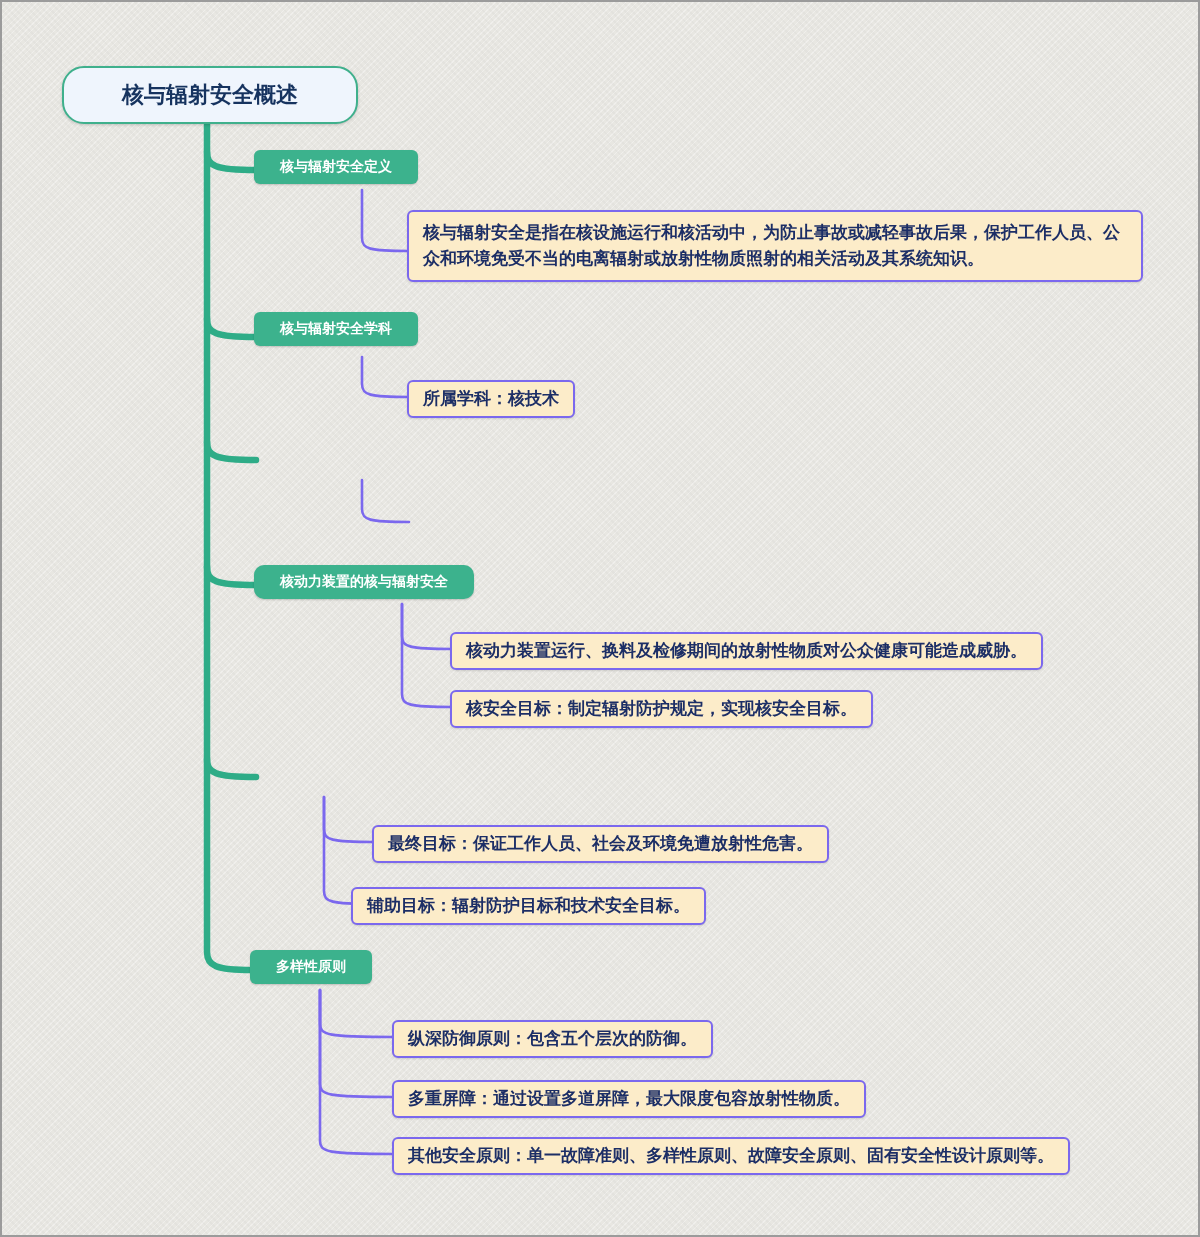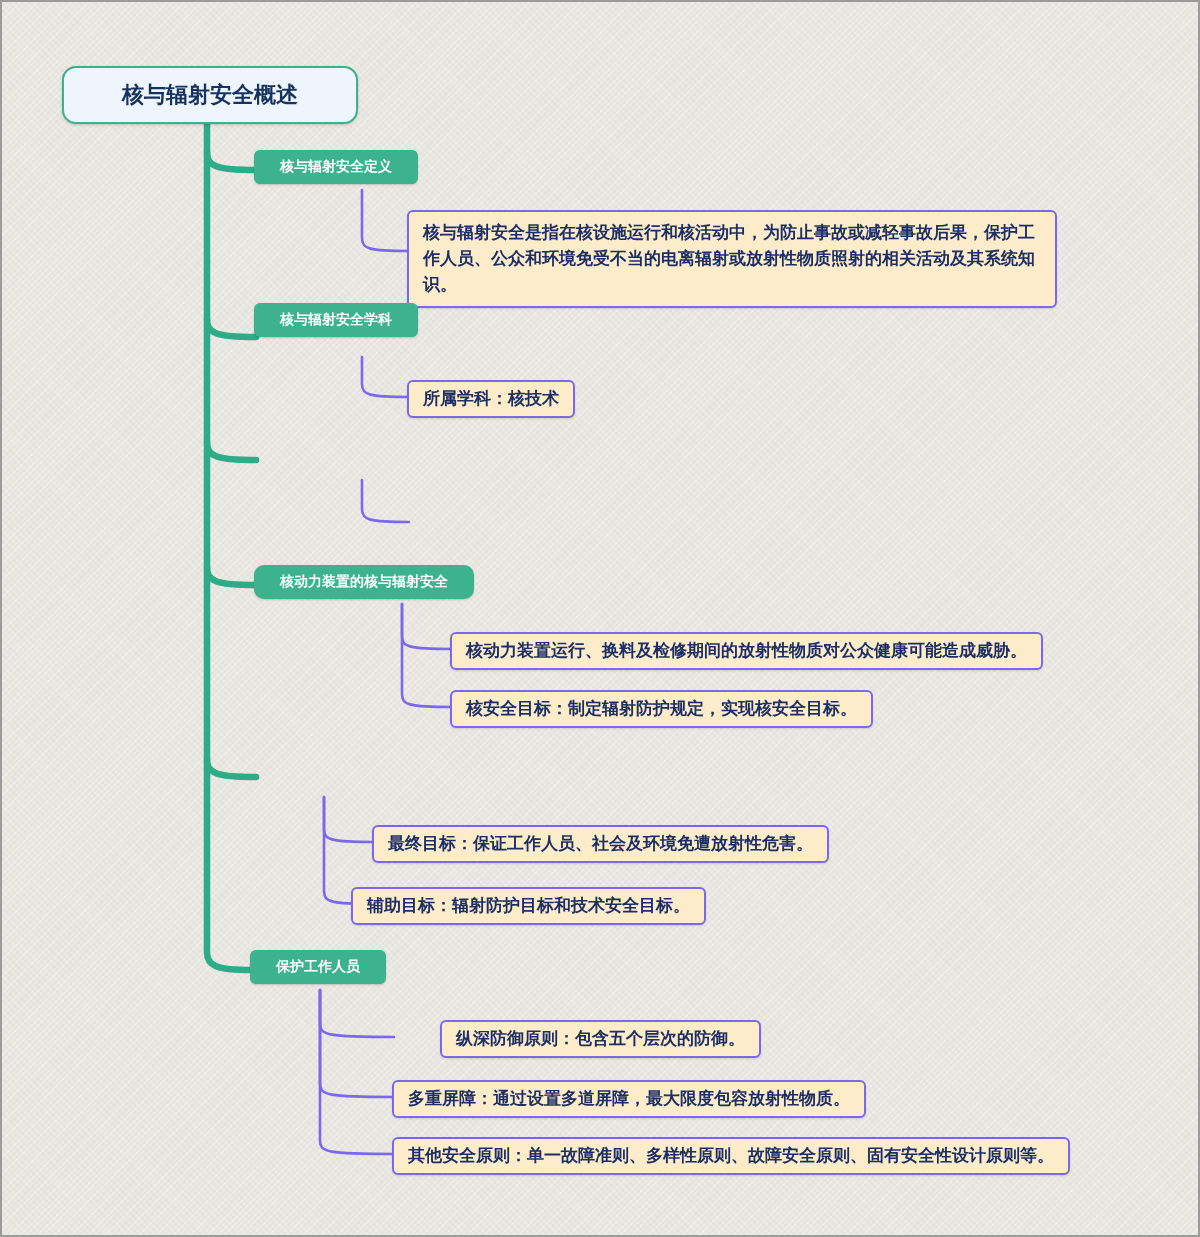--- a/index.html
+++ b/index.html
@@ -27,21 +27,21 @@
       repeating-linear-gradient(-45deg, rgba(255,255,255,0.35) 0 1px, transparent 1px 4px);
     overflow:hidden;
   }
   svg.links{position:absolute;left:0;top:0;}
   path.g{fill:none;stroke:var(--trunk);stroke-width:6.5;stroke-linecap:round;}
   path.p{fill:none;stroke:var(--connector);stroke-width:2.6;stroke-linecap:round;}
   .node{position:absolute;box-sizing:border-box;white-space:nowrap;}
   .root{
     background:var(--root-fill);
     border:2.5px solid var(--root-border);
-    border-radius:14px;
+    border-radius:22px;
     color:var(--root-text);
     font-size:22px;font-weight:700;
     text-align:center;
     padding:12px 0;
     box-shadow:0 1px 3px rgba(0,0,0,.18);
   }
   .branch{
     background:var(--branch-fill);
     color:#ffffff;
     font-size:14px;font-weight:700;
@@ -84,31 +84,31 @@
     <path class="p" d="M 322 795 L 322 827 C 322 838 329 840 372 840"></path>
     <path class="p" d="M 322 795 L 322 889 C 322 900 329 902 372 902"></path>
     <path class="p" d="M 318 988 L 318 1022 C 318 1033 325 1035 392 1035"></path>
     <path class="p" d="M 318 988 L 318 1082 C 318 1093 325 1095 392 1095"></path>
     <path class="p" d="M 318 988 L 318 1139 C 318 1150 325 1152 392 1152"></path>
   </svg>
 
   <div class="node root" style="left:60px;top:64px;width:296px;">核与辐射安全概述</div>
 
   <div class="node branch" style="left:252px;top:148px;">核与辐射安全定义</div>
-  <div class="node leaf wrap" style="left:405px;top:208px;width:650px;">核与辐射安全是指在核设施运行和核活动中，为防止事故或减轻事故后果，保护工作人员、公众和环境免受不当的电离辐射或放射性物质照射的相关活动及其系统知识。</div>
+  <div class="node leaf wrap" style="left:405px;top:208px;width:736px;">核与辐射安全是指在核设施运行和核活动中，为防止事故或减轻事故后果，保护工作人员、公众和环境免受不当的电离辐射或放射性物质照射的相关活动及其系统知识。</div>
 
-  <div class="node branch" style="left:252px;top:301px;">核与辐射安全学科</div>
+  <div class="node branch" style="left:252px;top:310px;">核与辐射安全学科</div>
   <div class="node leaf" style="left:405px;top:378px;">所属学科：核技术</div>
 
 
   <div class="node branch" style="left:252px;top:563px;border-radius:10px;">核动力装置的核与辐射安全</div>
   <div class="node leaf" style="left:448px;top:688px;">核安全目标：制定辐射防护规定，实现核安全目标。</div>
   <div class="node leaf" style="left:448px;top:630px;">核动力装置运行、换料及检修期间的放射性物质对公众健康可能造成威胁。</div>
 
   <div class="node leaf" style="left:370px;top:823px;">最终目标：保证工作人员、社会及环境免遭放射性危害。</div>
   <div class="node leaf" style="left:349px;top:885px;">辅助目标：辐射防护目标和技术安全目标。</div>
 
-  <div class="node branch" style="left:248px;top:948px;">保护工作人员</div>
-  <div class="node leaf" style="left:390px;top:1018px;margin-left:48px;">纵深防御原则：包含五个层次的防御。</div>
+  <div class="node branch" style="left:248px;top:948px;">多样性原则</div>
+  <div class="node leaf" style="left:390px;top:1018px;">纵深防御原则：包含五个层次的防御。</div>
   <div class="node leaf" style="left:390px;top:1078px;">多重屏障：通过设置多道屏障，最大限度包容放射性物质。</div>
   <div class="node leaf" style="left:390px;top:1135px;">其他安全原则：单一故障准则、多样性原则、故障安全原则、固有安全性设计原则等。</div>
 
 </div>
 
 </body></html>

